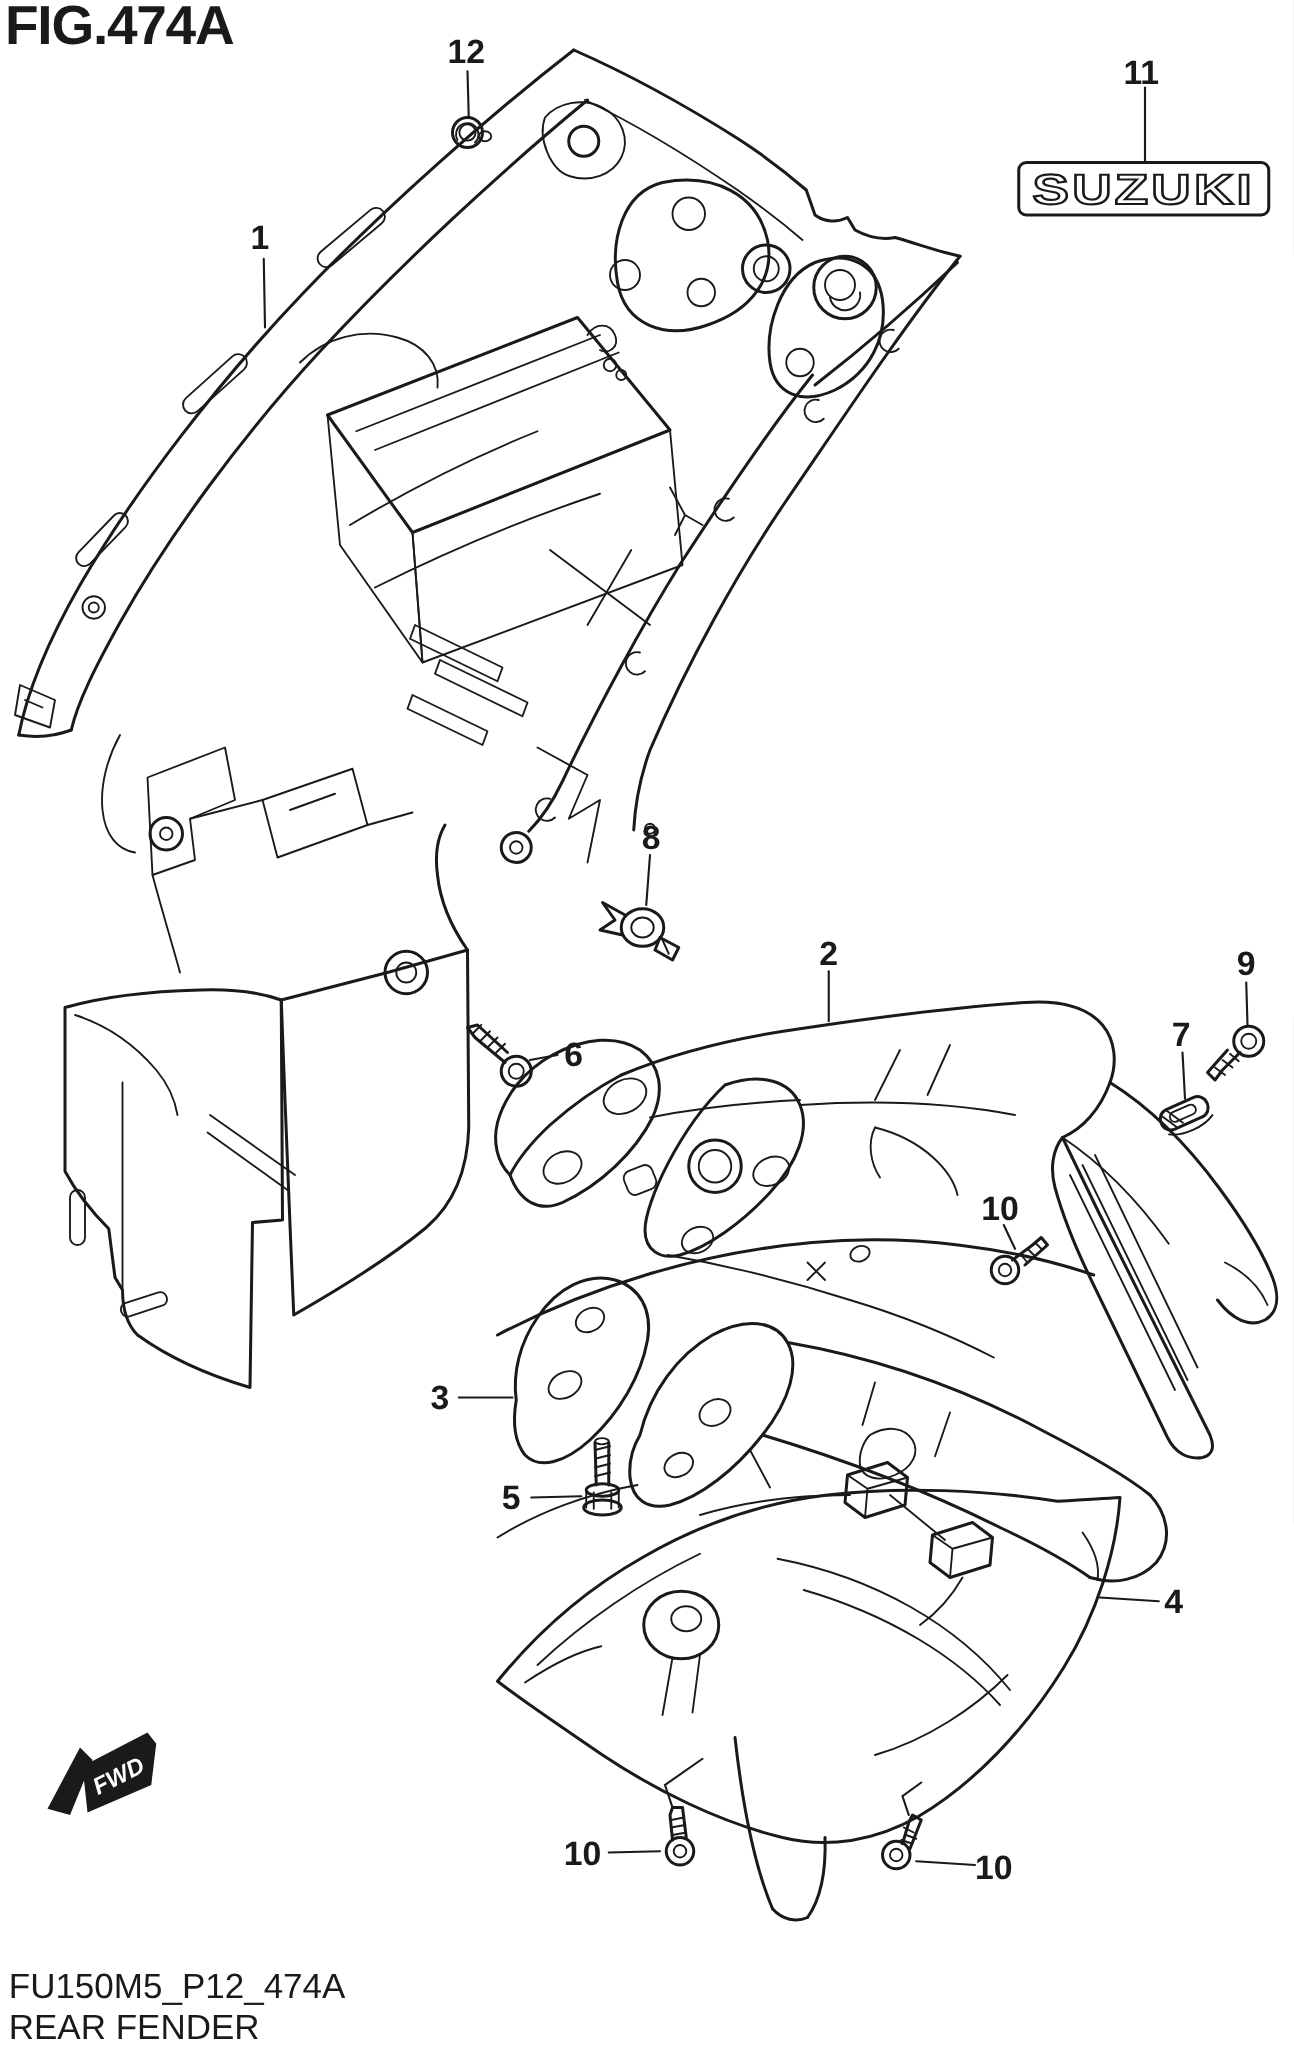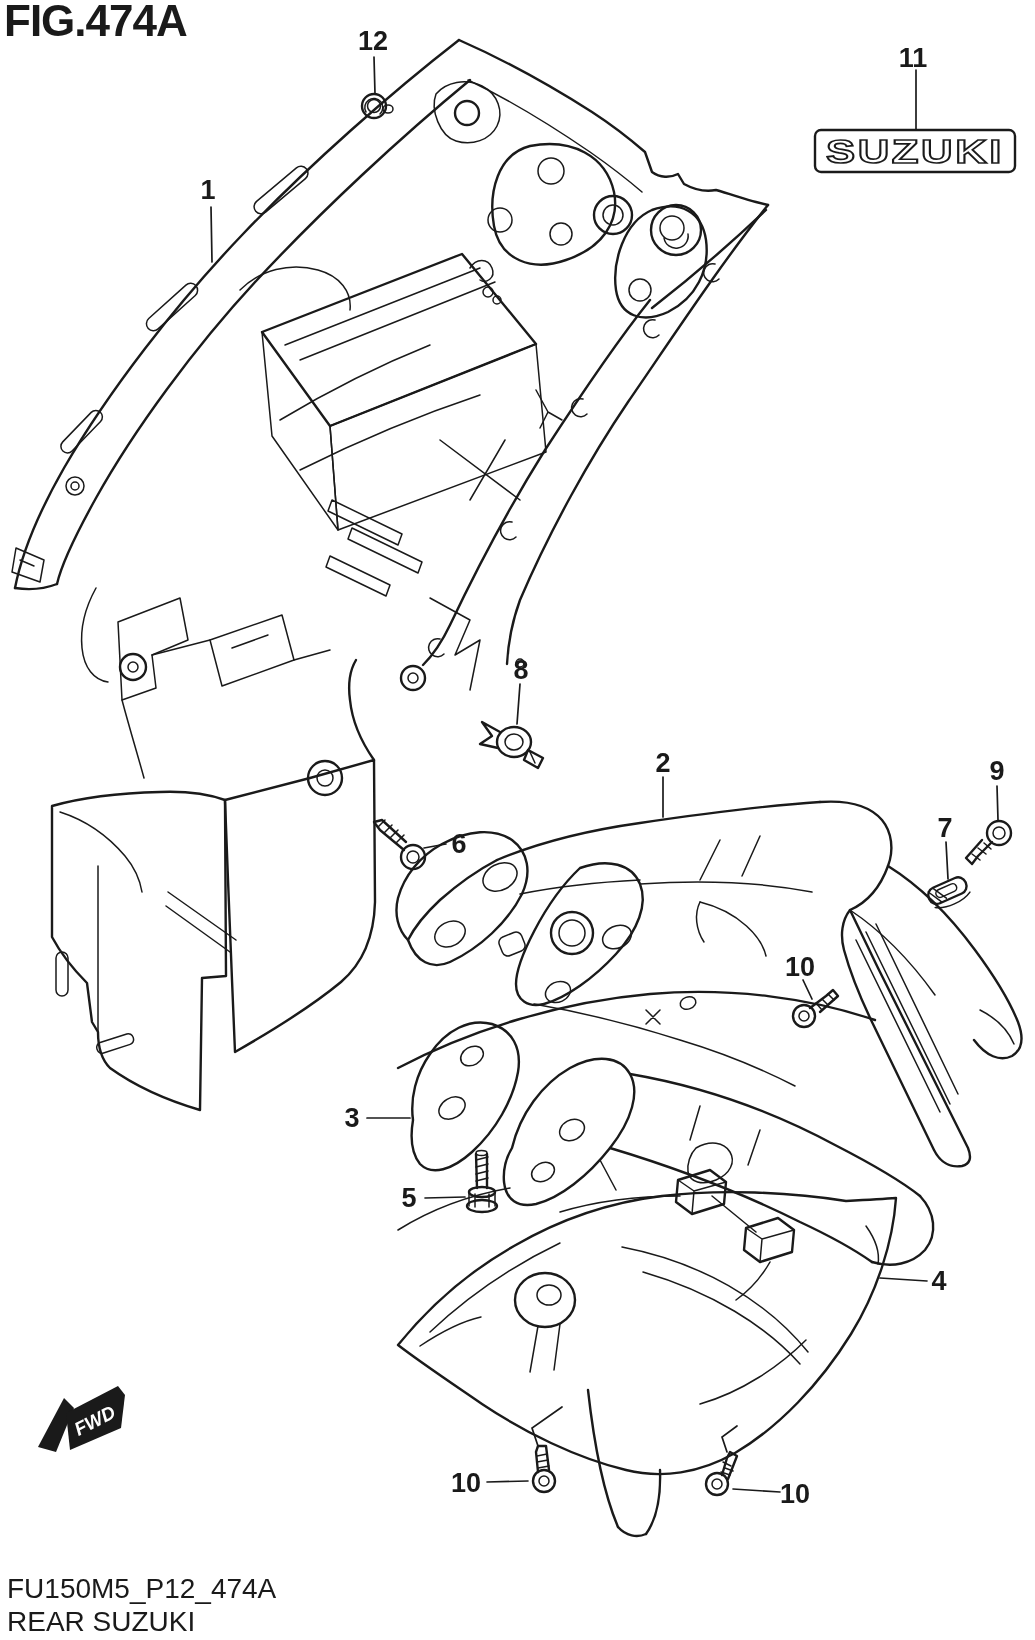--- a/index.html
+++ b/index.html
@@ -274,15 +274,15 @@
 
     <g>
       <polygon class="blk" points="38,1447 64,1398 74,1408 56,1452"></polygon>
       <polygon class="blk" points="66,1413 118,1386 125,1395 121,1428 70,1450"></polygon>
       <text class="fwd-text" x="95" y="1427" transform="rotate(-27 95 1421)">FWD</text>
     </g>
   </svg>
 
   <div class="footer">
     <div>FU150M5_P12_474A</div>
-    <div>REAR SUZUKI</div>
+    <div>REAR FENDER</div>
   </div>
 </div>
 
 </body></html>

